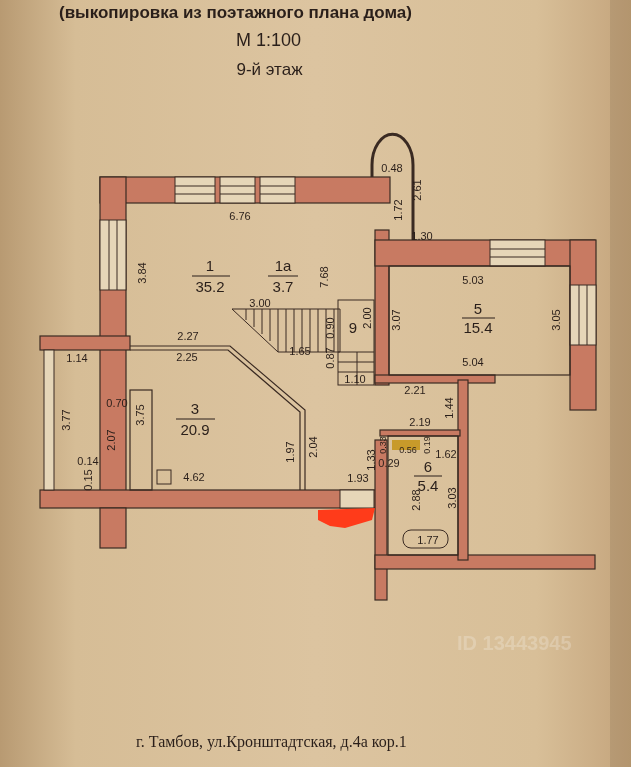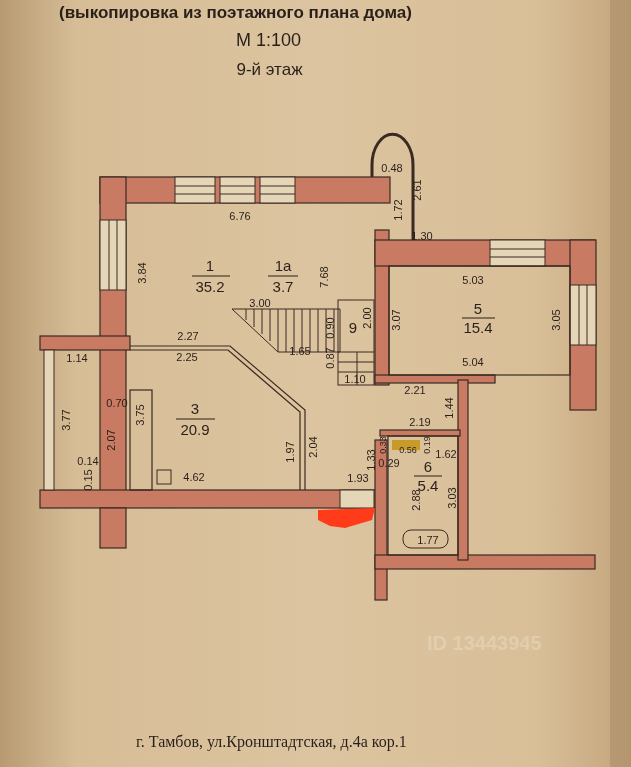--- a/index.html
+++ b/index.html
@@ -6,21 +6,21 @@
   body{width:631px;height:767px;overflow:hidden;position:relative;
     background:linear-gradient(90deg,#b89a72 0%,#d6bd96 12%,#dcc4a0 50%,#d8bf98 85%,#c4a47c 100%);
     font-family:"Liberation Sans",sans-serif;color:#2a1f1a;}
   .hdr{position:absolute;left:0;width:631px;text-align:center;}
   .h1{top:3px;font-size:17px;font-weight:bold;left:-80px;}
   .h2{top:30px;font-size:18px;left:-47px;}
   .h3{top:60px;font-size:17px;left:-46px;}
   .addr{position:absolute;left:136px;top:733px;font-family:"Liberation Serif",serif;font-size:16px;}
   .wm{position:absolute;left:395px;top:640px;color:rgba(255,255,255,0.22);font-weight:bold;}
   .wm .logo{font-size:42px;display:block;}
-  .wm .id{font-size:20px;display:block;margin-left:32px;margin-top:-8px;}
+  .wm .id{font-size:20px;display:block;margin-left:62px;margin-top:-8px;}
   svg text{font-family:"Liberation Sans",sans-serif;fill:#2a1f1a;}
   .pinline{position:absolute;left:610px;top:0;width:21px;height:767px;background:rgba(60,40,20,0.12);}
 </style>
 </head>
 <body>
 
 <div class="pinline"></div>
 
 <div class="hdr h1">(выкопировка из поэтажного плана дома)</div>
 <div class="hdr h2">М  1:100</div>

